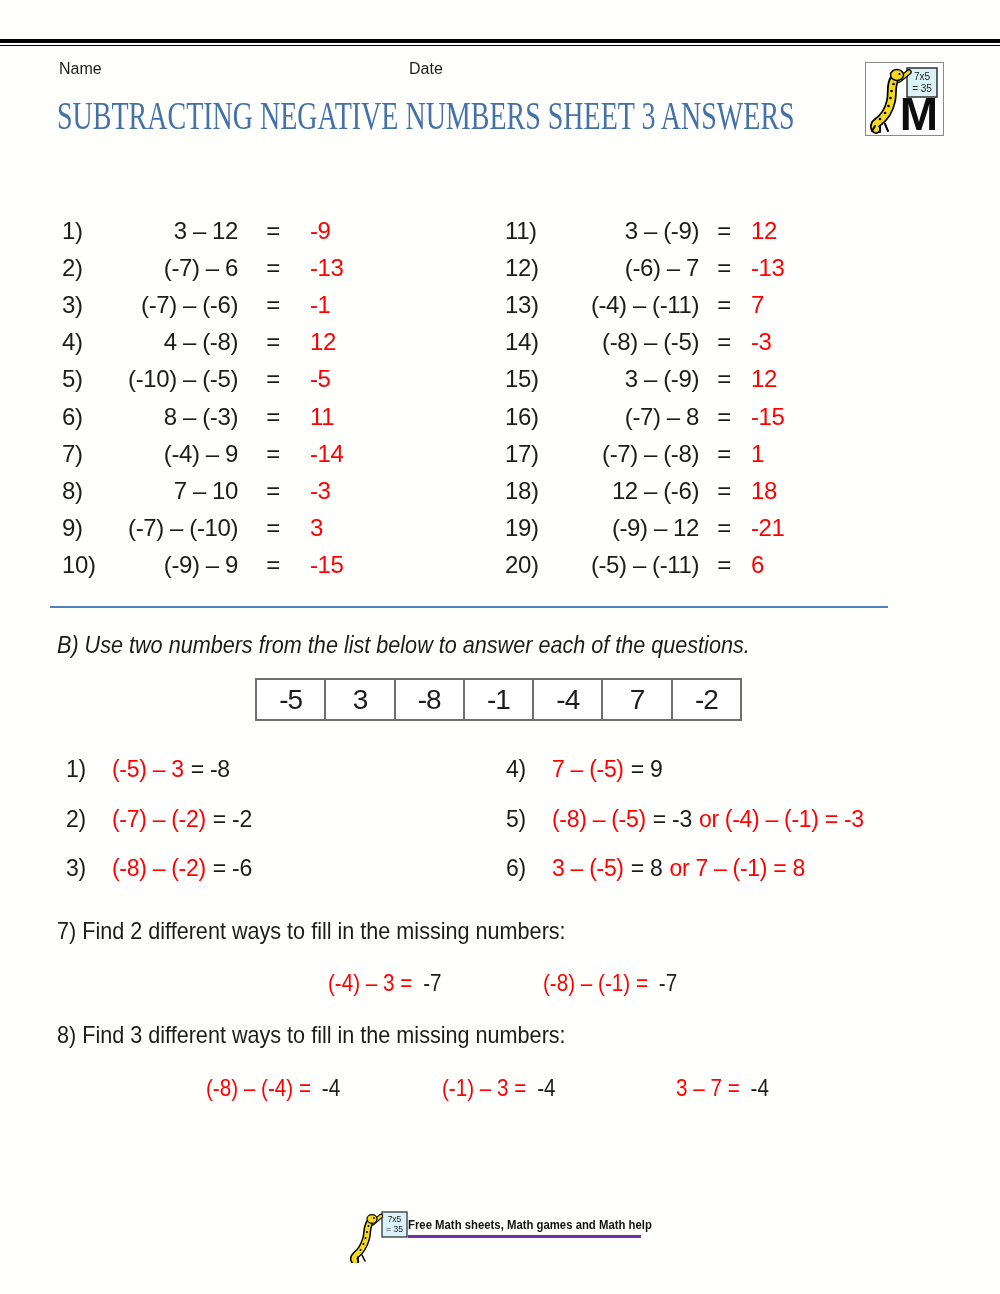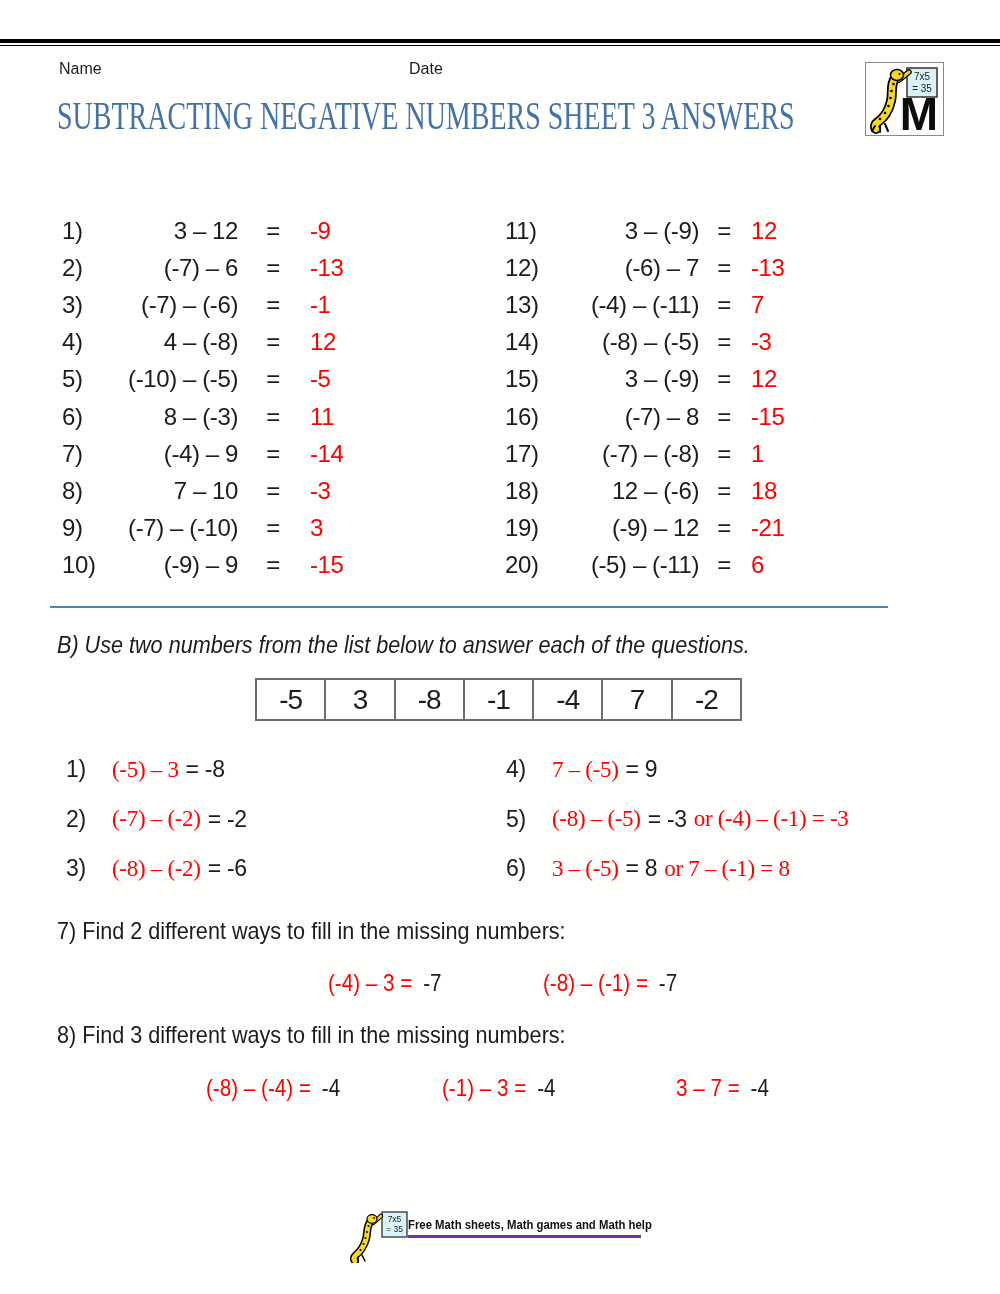--- a/index.html
+++ b/index.html
@@ -45,21 +45,21 @@
              display:flex;border:2px solid #6e6e6e;box-sizing:border-box;background:#fff;}
   .num-cell{flex:1;display:flex;align-items:center;justify-content:center;
             font-size:28px;letter-spacing:-1px;border-left:2px solid #6e6e6e;}
   .num-cell:first-child{border-left:none;}
 
   .b-col{position:absolute;top:745px;font-size:23px;letter-spacing:-0.3px;}
   .b-col.left{left:66px;}
   .b-col.right{left:506px;}
   .b-row{display:flex;height:49.6px;align-items:center;white-space:nowrap;}
   .b-num{width:46px;}
-  .b-red,.b-red2{color:#ff0000;font-family:Liberation Serif, serif;}
+  .b-red,.b-red2{color:#ff0000;}
   .b-black{margin:0 0 0 7px;color:#1c1c1c;}
   .b-red2{margin-left:7px;}
 
   .q-heading{position:absolute;left:57px;font-size:24px;white-space:nowrap;
              transform:scaleX(0.90);transform-origin:left top;}
   .q7-heading{top:917px;}
   .q8-heading{top:1021px;}
 
   .q-ans{position:absolute;font-size:24px;white-space:nowrap;
          transform:scaleX(0.86);transform-origin:left top;}

